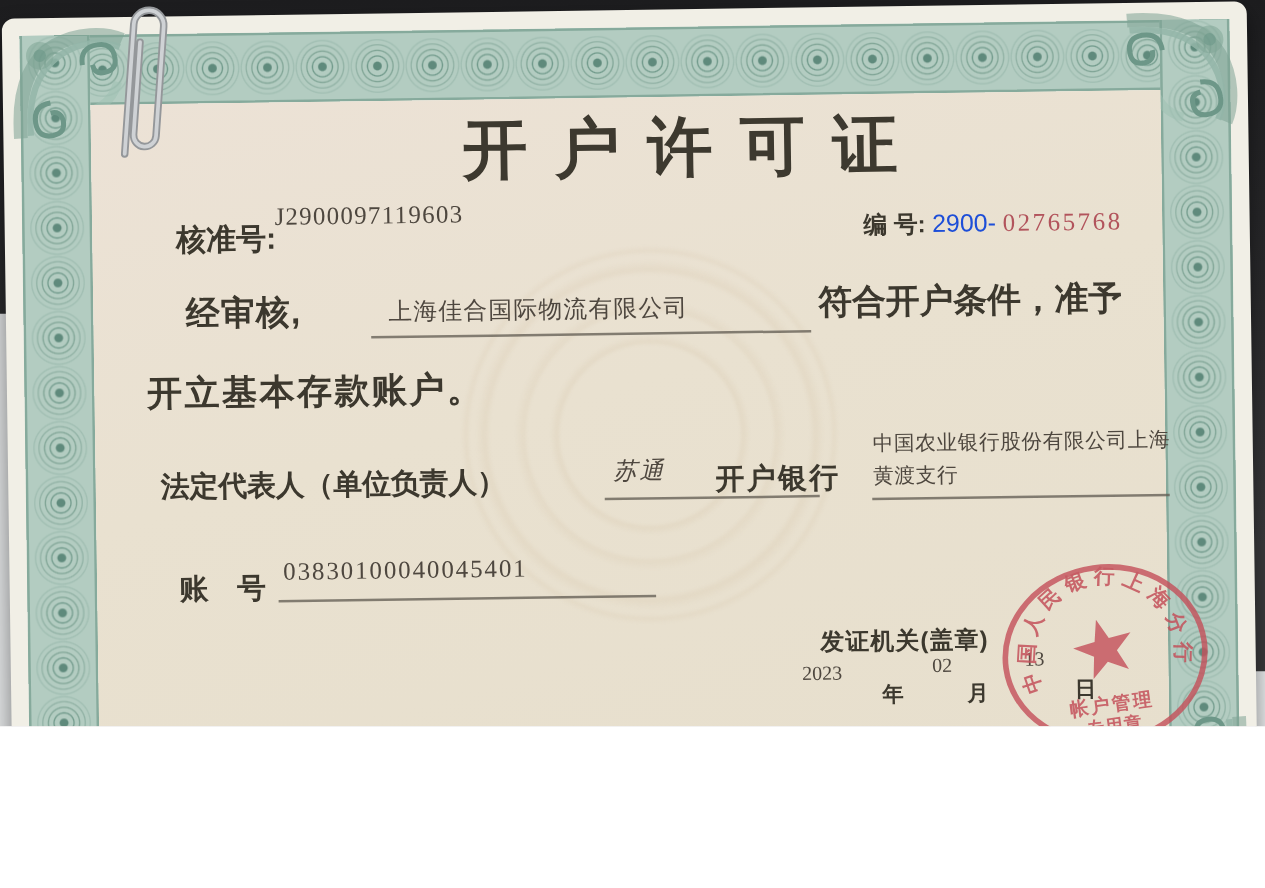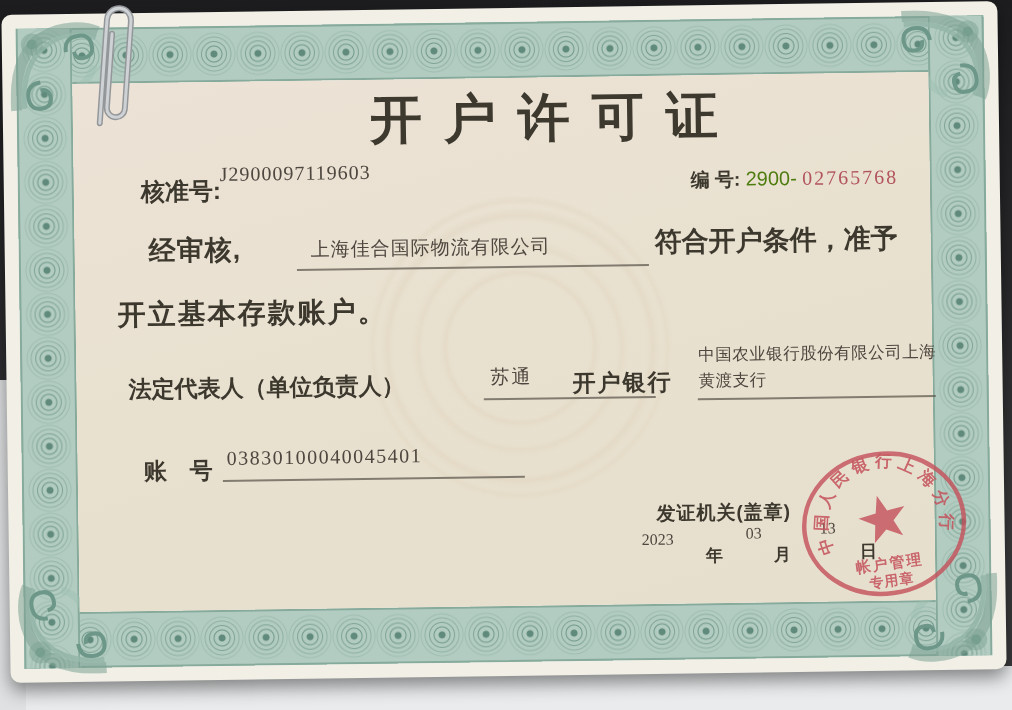--- a/index.html
+++ b/index.html
@@ -1,16 +1,16 @@
 <!DOCTYPE html>
 <html><head>
 <meta charset="utf-8">
 <style>
   html,body{margin:0;padding:0;}
-  .photo{position:relative;width:1012px;height:710px;overflow:hidden;
+  .photo{position:relative;width:1012px;height:581px;overflow:hidden;
          background:linear-gradient(180deg,#1d1d1f 0%,#29292b 40%,#3a3a3c 75%);
          font-family:"Liberation Sans",sans-serif;}
   .surface{position:absolute;left:0;right:0;bottom:0;height:44px;background:#e9ebec;}
   .surface-left{position:absolute;left:0;bottom:0;width:26px;height:330px;background:#dfe1e2;}
 
   .certificate{position:absolute;left:6px;top:8px;width:996px;height:668px;
                background:#f1efe6;border-radius:10px;
                transform:rotate(-0.8deg);transform-origin:50% 50%;
                box-shadow:0 8px 18px rgba(0,0,0,0.45);}
 
@@ -48,30 +48,30 @@
   .t{position:absolute;white-space:nowrap;}
   .title{left:352px;top:76px;width:400px;text-align:center;
          font-family:"Liberation Serif",serif;font-weight:bold;font-size:52px;
          letter-spacing:22px;color:#3d392f;}
   .lbl{font-weight:bold;color:#3c382e;}
   .val{font-family:"Liberation Serif",serif;color:#4e473f;}
 
   .approval-lbl{left:137px;top:163px;font-size:24px;}
   .approval-val{left:216px;top:151px;font-size:20px;letter-spacing:1px;}
   .serial{left:687px;top:162px;font-size:19px;}
-  .serial .pfx{font-size:20px;color:#4d7c0f;}
+  .serial .pfx{font-size:20px;color:#1d4ed8;}
   .serial .red{font-family:"Liberation Serif",serif;color:#b2545c;font-size:20px;letter-spacing:2px;}
 
   .body-pre{left:144px;top:220px;font-size:27px;letter-spacing:1px;}
   .company{left:306px;top:226px;font-size:19px;letter-spacing:1px;}
   .body-post{left:650px;top:218px;font-size:27px;}
   .body-line2{left:112px;top:283px;font-size:28px;letter-spacing:2px;}
 
   .rep-lbl{left:122px;top:361px;font-size:23px;}
-  .rep-val{left:484px;top:356px;font-size:19px;letter-spacing:2px;}
+  .rep-val{left:484px;top:356px;font-size:19px;letter-spacing:2px;font-style:italic;}
   .bank-lbl{left:566px;top:361px;font-size:23px;letter-spacing:2px;}
   .bank-val{left:692px;top:337px;width:240px;font-size:16.5px;line-height:1.55;
             white-space:normal;letter-spacing:0.5px;}
   .acct-lbl{left:136px;top:443px;font-size:23px;}
   .acct-val{left:219px;top:435px;font-size:20px;letter-spacing:1.5px;}
 
   .issuer{left:648px;top:495px;font-size:19px;letter-spacing:1px;}
   .date{left:625px;top:515px;width:270px;height:52px;}
   .date span{position:absolute;}
   .d-num{font-family:"Liberation Serif",serif;color:#4e473f;font-size:16px;}
@@ -162,21 +162,21 @@
 
     <div class="t lbl acct-lbl">账　号</div>
     <div class="t val acct-val">03830100040045401</div>
     <div class="uline ul-acct"></div>
 
     <div class="t lbl issuer">发证机关(盖章)</div>
 
     <div class="t date">
       <span class="d-num d-year">2023</span>
       <span class="d-cjk d-year-l">年</span>
-      <span class="d-num d-month">03</span>
+      <span class="d-num d-month">02</span>
       <span class="d-cjk d-month-l">月</span>
       <span class="d-num d-day">13</span>
       <span class="d-cjk d-day-l">日</span>
     </div>
 
     <svg class="seal" viewBox="0 0 176 160">
       <defs>
         <path id="sealArc" d="M 36.4,100.1 A 57,57 0 1 1 139.6,100.1"></path>
       </defs>
       <ellipse cx="88" cy="76" rx="80" ry="70" fill="none" stroke="#c4515b" stroke-width="4.5" opacity="0.88"></ellipse>

